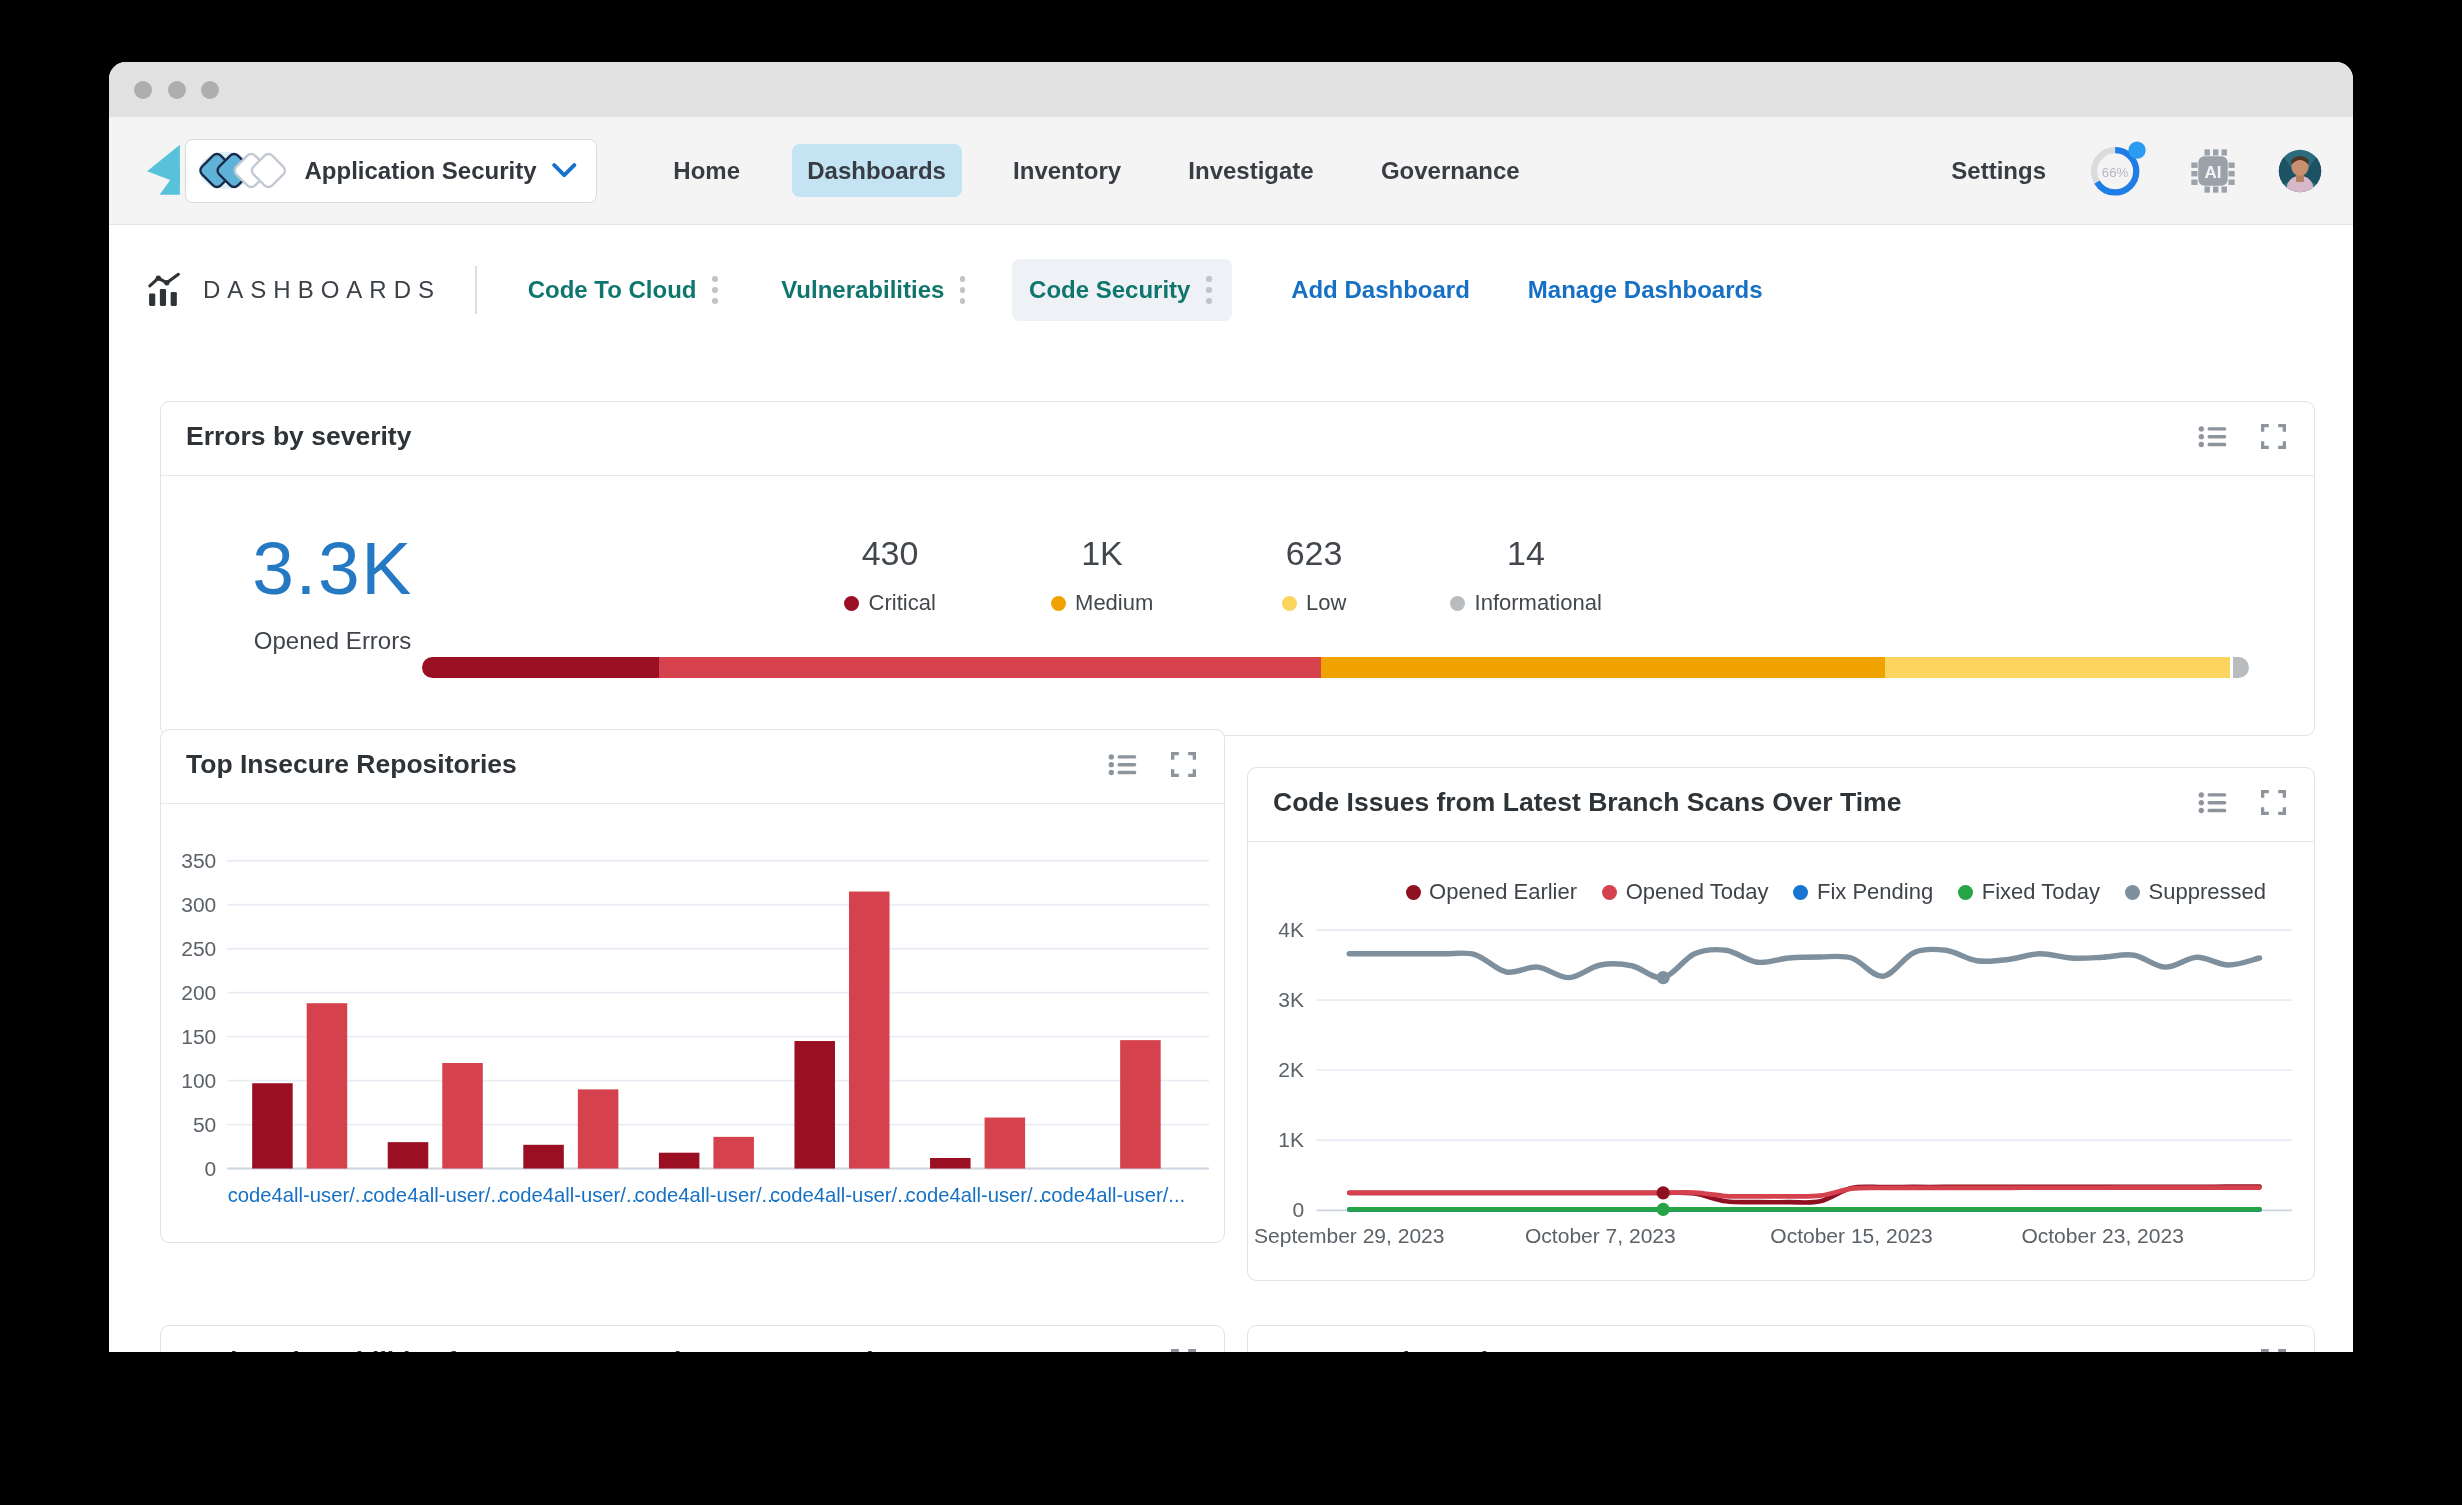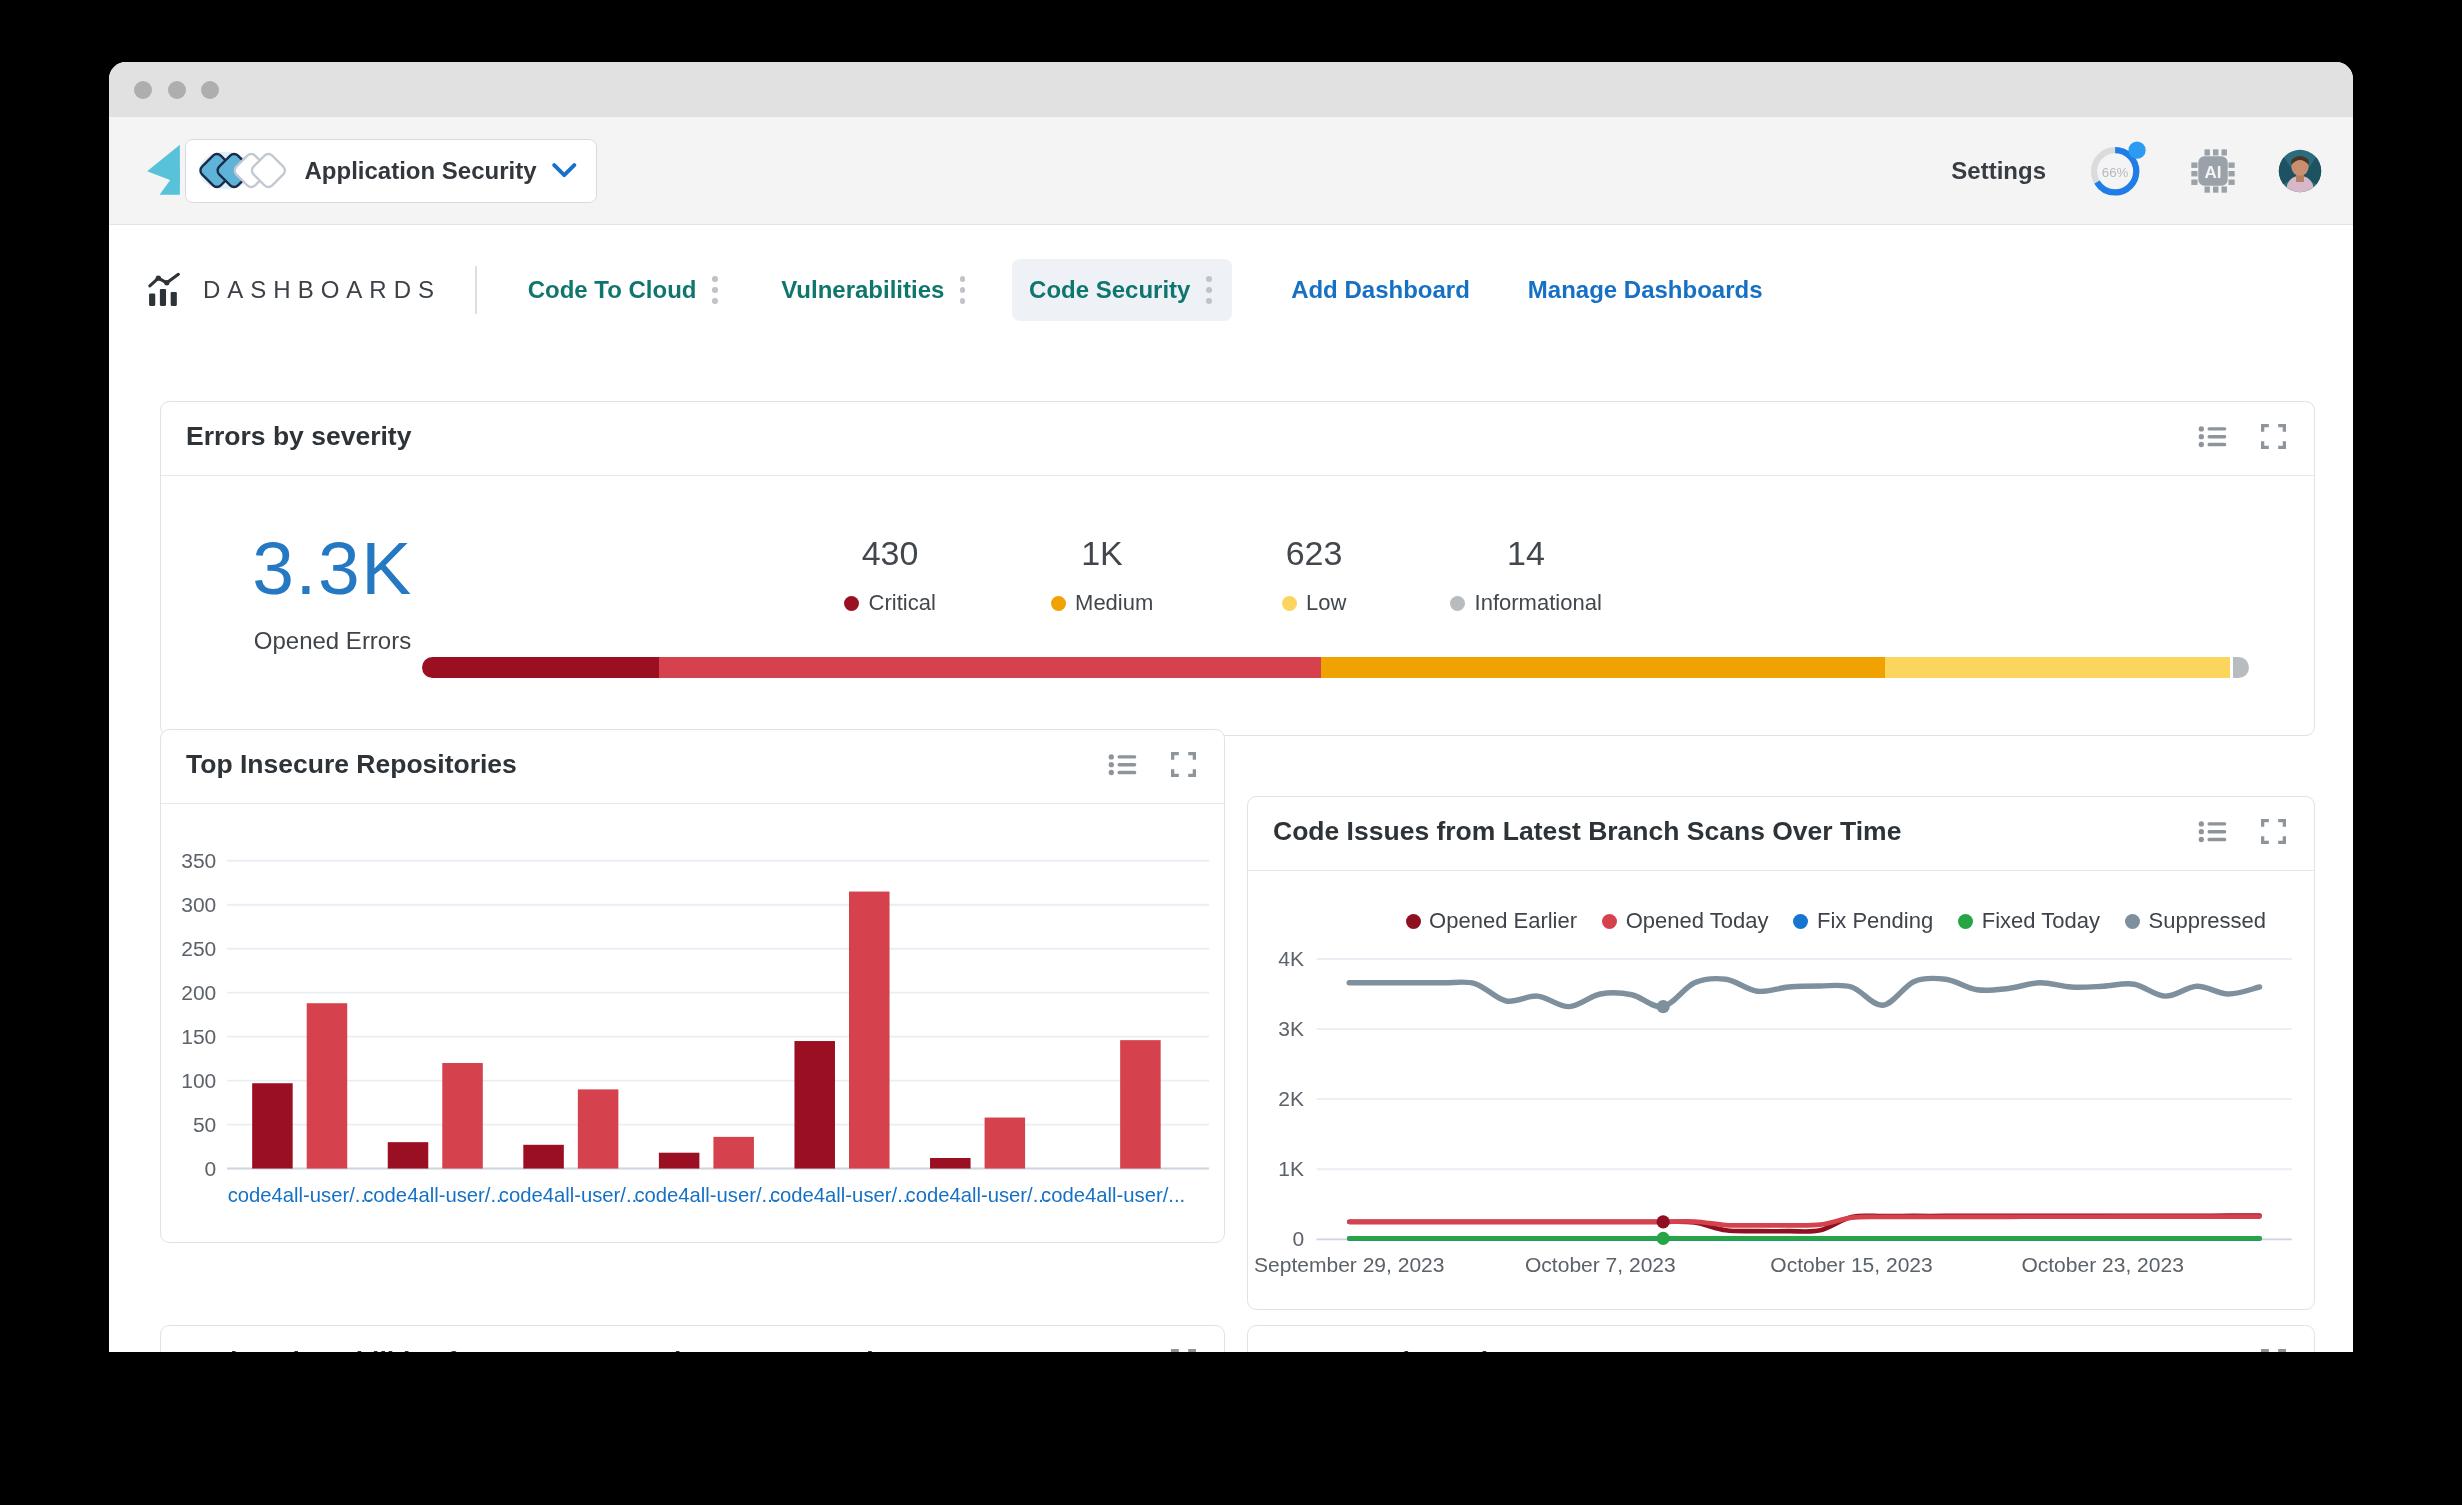--- a/index.html
+++ b/index.html
@@ -50,21 +50,21 @@
   .metric{ width:212px; text-align:center; }
   .metric-value{ font-size:34px; font-weight:300; color:#42474d; }
   .metric-label-row{ margin-top:17px; display:inline-flex; align-items:center; gap:9.4px; }
   .metric-dot{ width:15px; height:15px; border-radius:50%; }
   .metric-label{ font-size:22px; color:#42474d; }
   .severity-bar{ position:absolute; left:261px; top:255px; width:1827px; height:21px; border-radius:11px; display:flex; overflow:hidden; }
   .severity-bar .seg{ height:100%; }
 
   
   #repos-card{ left:51px; top:667px; width:1065px; height:514px; }
-  #issues-card{ left:1138px; top:705px; width:1068px; height:514px;margin-top:29px; }
+  #issues-card{ left:1138px; top:705px; width:1068px; height:514px; }
   .chart-svg{ position:absolute; left:0; top:76px; }
   svg text{ font-family:"Liberation Sans",sans-serif; }
 
   .legend{ position:absolute; top:111px; right:48px; display:flex; gap:25px; align-items:center; }
   .legend-item{ display:flex; align-items:center; gap:8.6px; }
   .legend-dot{ width:15px; height:15px; border-radius:50%; }
   .legend-label{ font-size:22px; color:#3f444a; white-space:nowrap; }
 
   
   #bottom-left-card{ left:51px; top:1263px; width:1065px; height:171px; }
@@ -94,20 +94,27 @@
         <rect x="28" y="9" width="34" height="34" rx="7" transform="rotate(45 45 26)" fill="#5fb3d9" stroke="#1b2a4a" stroke-width="3"></rect>
         <rect x="50" y="9" width="34" height="34" rx="7" transform="rotate(45 67 26)" fill="#ffffff" stroke="#c3c9d2" stroke-width="3"></rect>
         <rect x="72" y="9" width="34" height="34" rx="7" transform="rotate(45 89 26)" fill="#ffffff" stroke="#c3c9d2" stroke-width="3"></rect>
       </svg>
       <span class="label">Application Security</span>
       <svg width="26.5" height="17" viewBox="0 0 34 22">
         <polyline points="4,4 17,17 30,4" fill="none" stroke="#1770c9" stroke-width="5" stroke-linecap="round" stroke-linejoin="round"></polyline>
       </svg>
     </div>
 
+    <div class="main-nav" id="main-nav">
+        <div class="nav-item">Home</div>
+        <div class="nav-item active">Dashboards</div>
+        <div class="nav-item">Inventory</div>
+        <div class="nav-item">Investigate</div>
+        <div class="nav-item">Governance</div>
+      </div>
 
     <div class="nav-right">
       <span class="settings-label">Settings</span>
 
       <svg width="61" height="61" viewBox="0 0 78 78">
         <circle cx="36" cy="40" r="27" fill="none" stroke="#d9dbdd" stroke-width="8"></circle>
         <circle cx="36" cy="40" r="27" fill="none" stroke="#1e7de6" stroke-width="8" stroke-dasharray="112 170" stroke-linecap="butt" transform="rotate(-90 36 40)"></circle>
         <text x="36" y="47" text-anchor="middle" font-size="17" fill="#b6babf" id="progress-text">66%</text>
         <circle cx="64" cy="13" r="11" fill="#2b9cf2"></circle>
       </svg>

